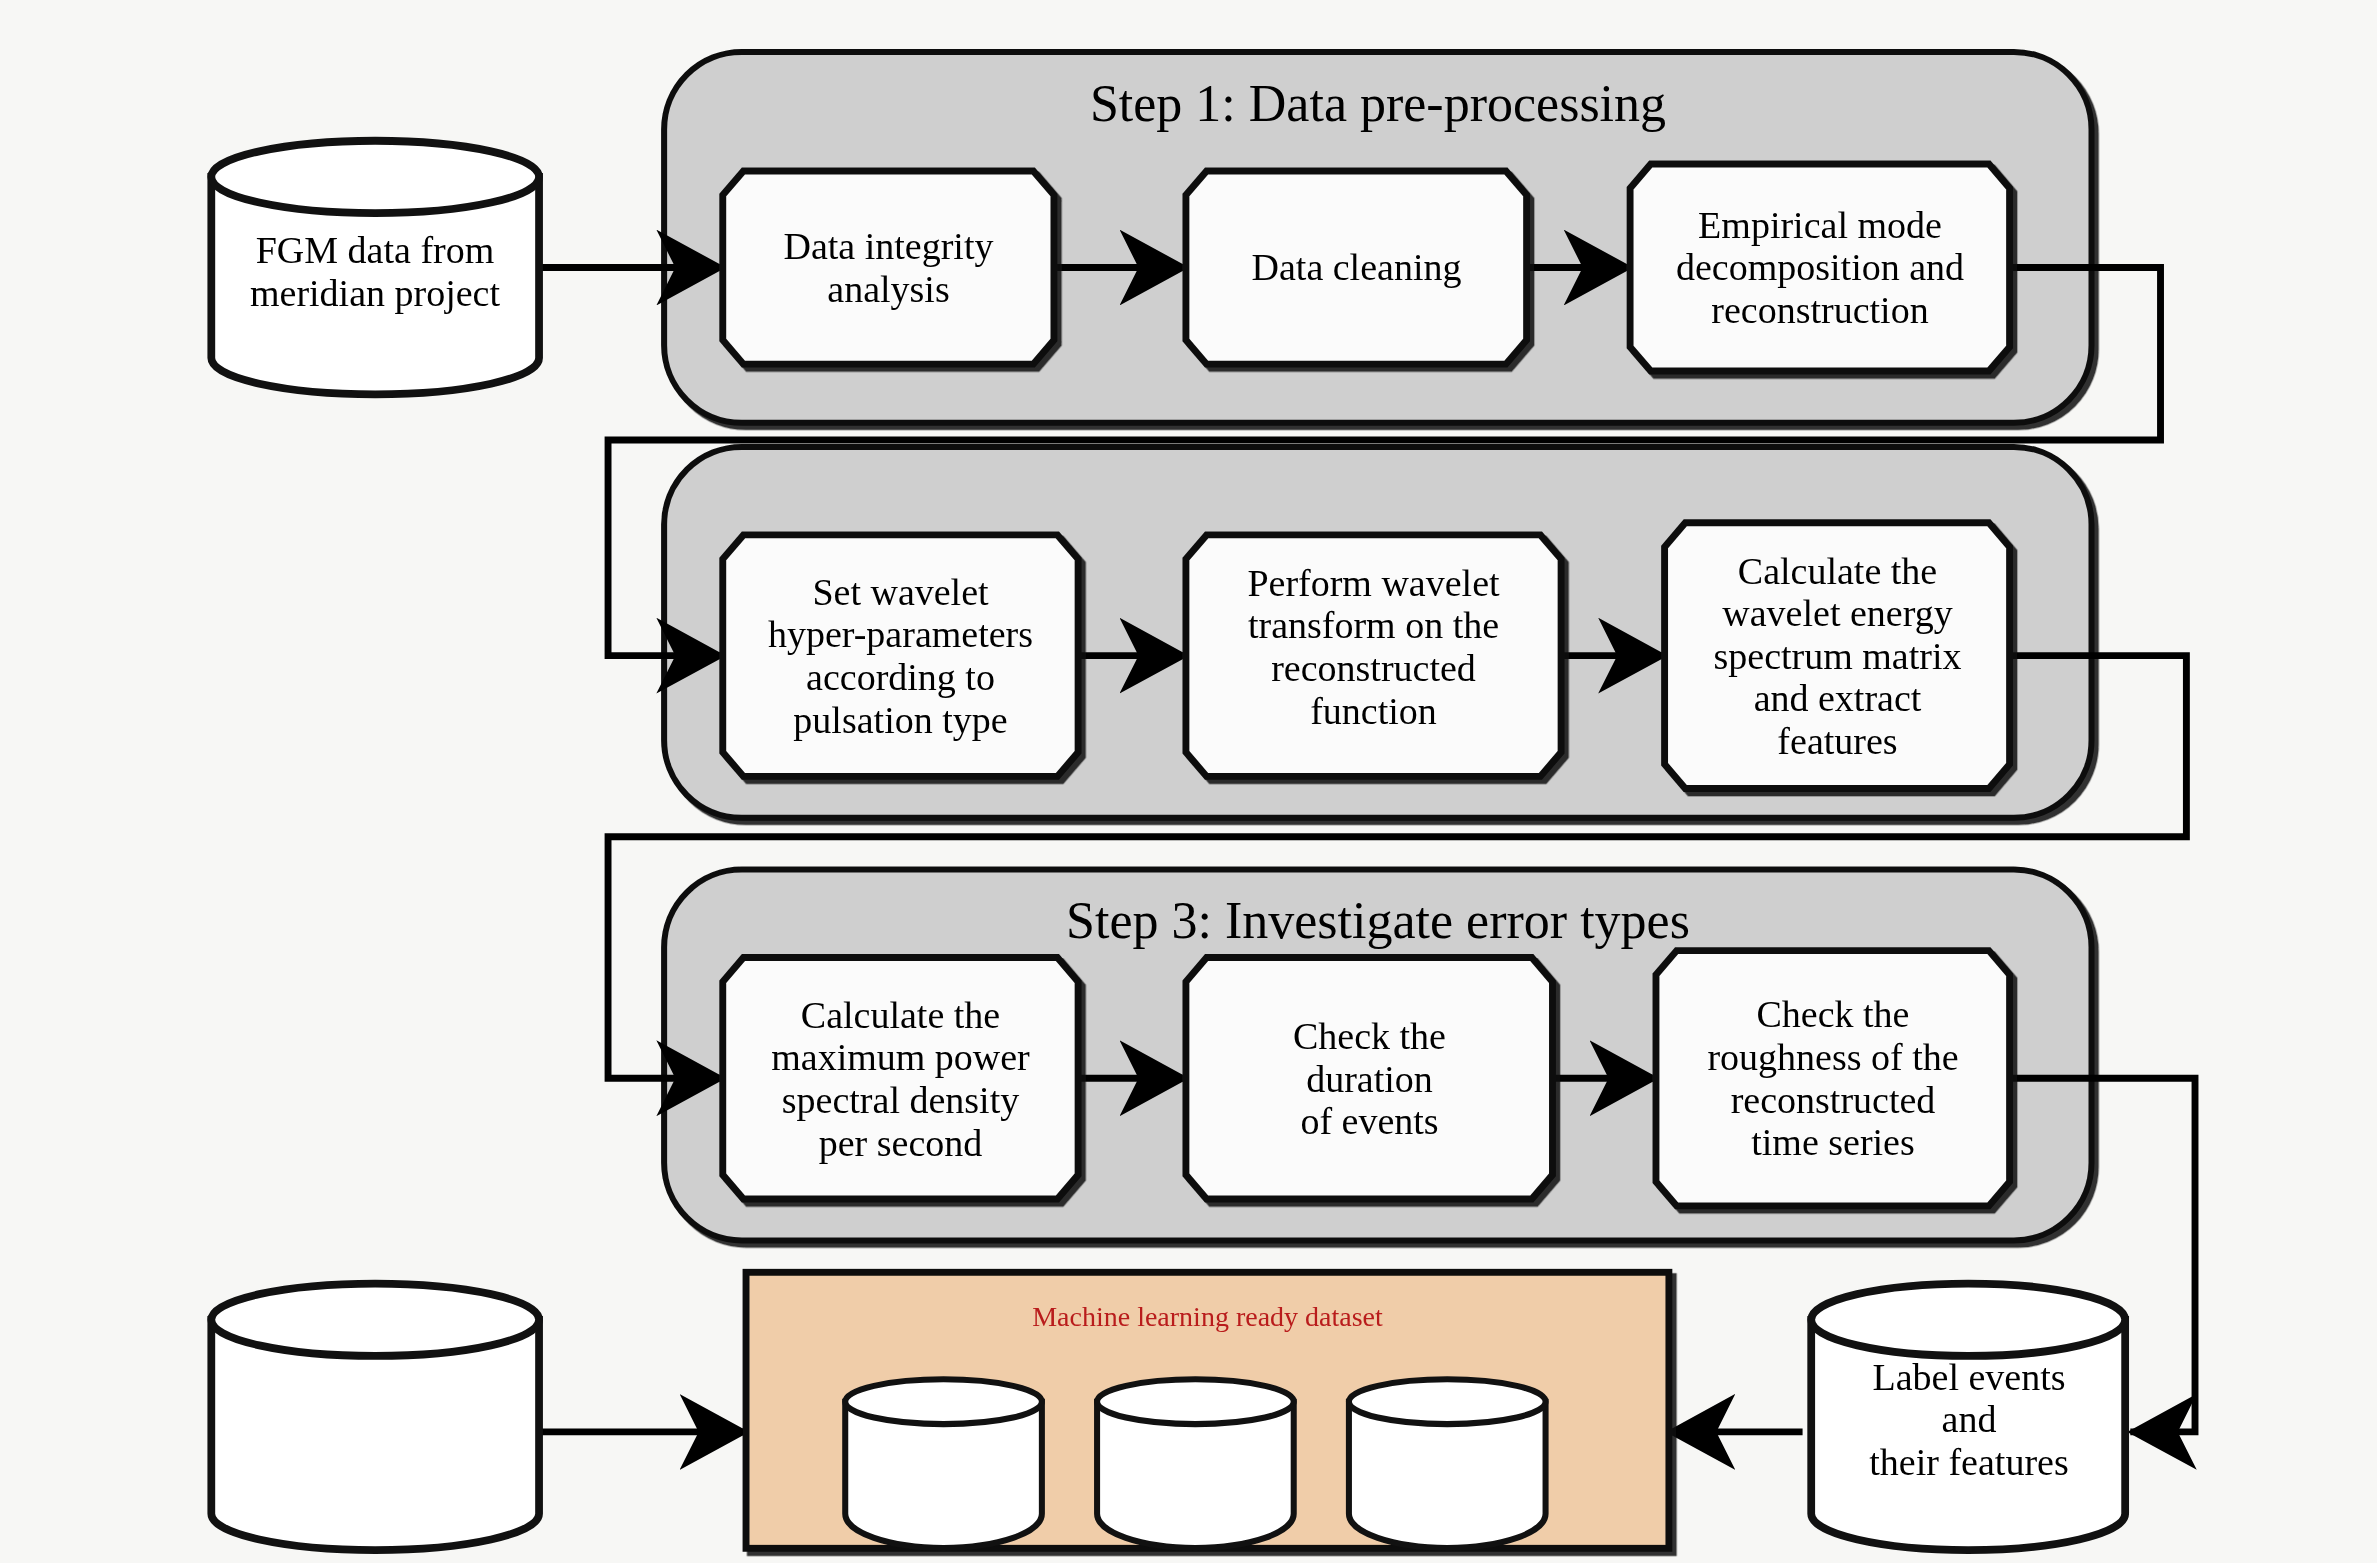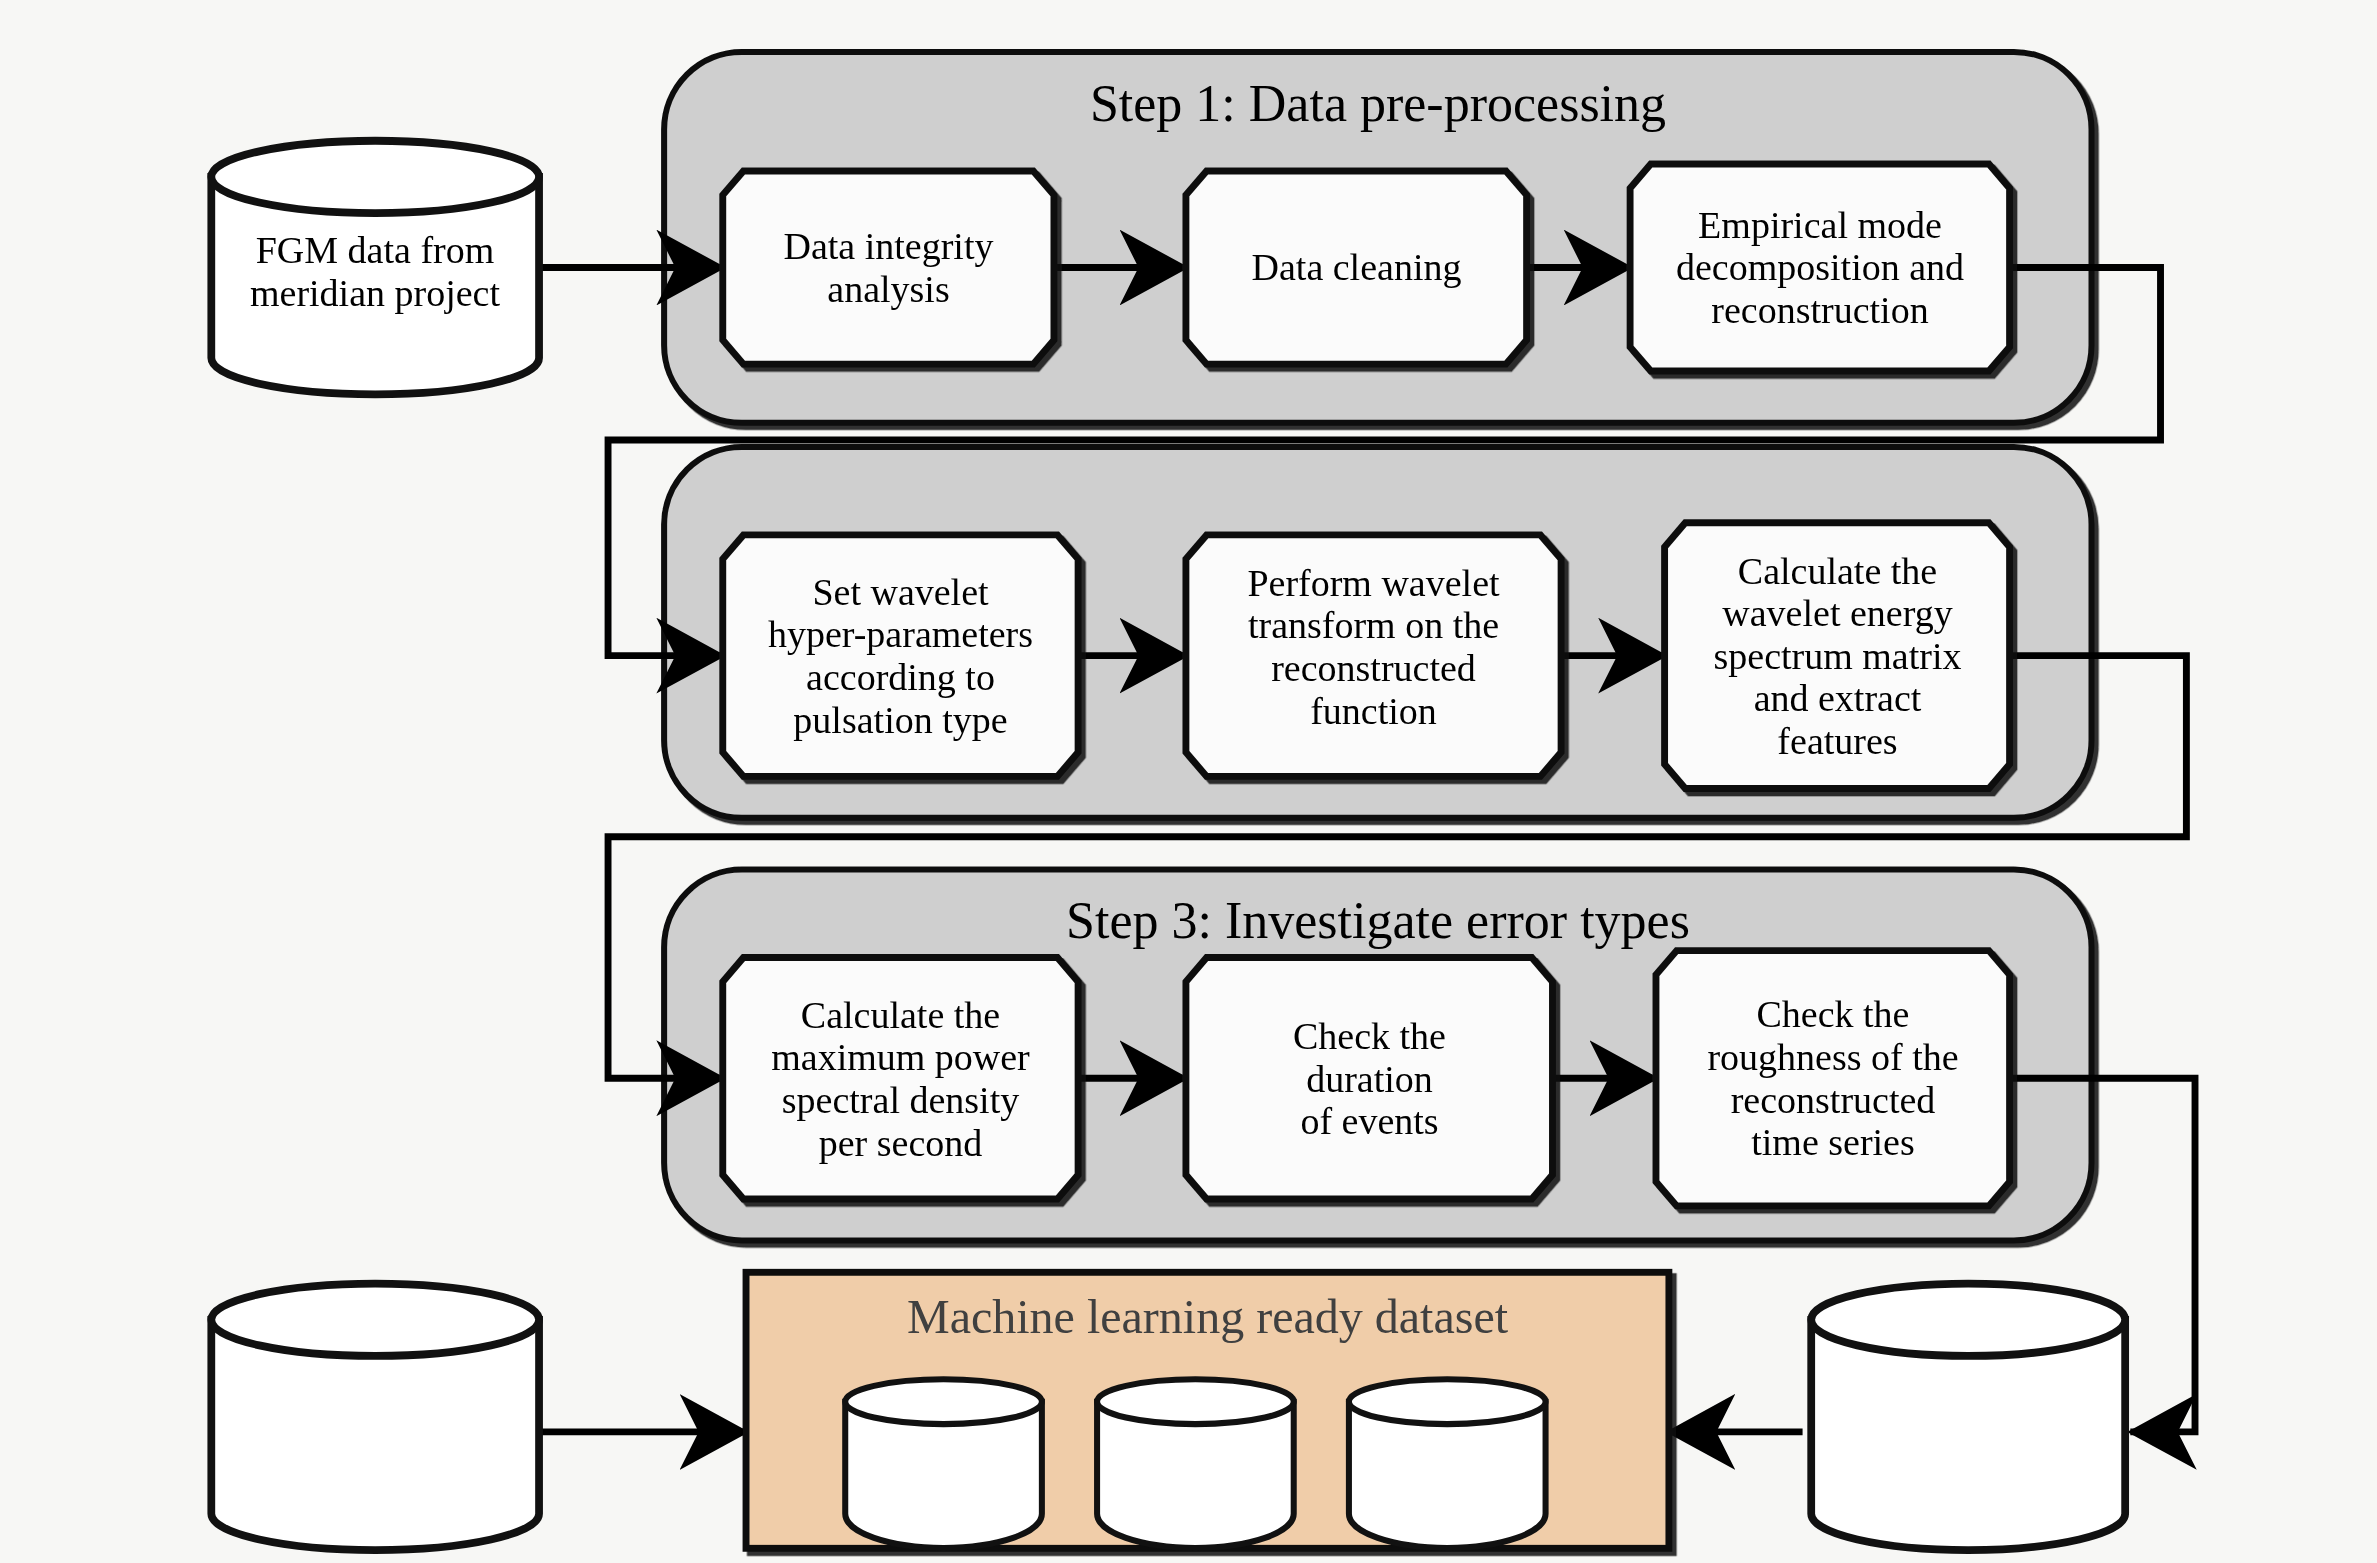--- a/index.html
+++ b/index.html
@@ -6,21 +6,21 @@
   #root{position:relative;width:2377px;height:1564px;background:#f7f7f5;
         font-family:"Liberation Serif","DejaVu Serif",serif;}
   svg{position:absolute;left:0;top:0;width:2377px;height:1564px;}
   .lbl{position:absolute;text-align:center;line-height:1.12;color:#000;
        font-family:"Liberation Serif","DejaVu Serif",serif;
        display:flex;align-items:center;justify-content:center;
        white-space:pre-line;pointer-events:none;}
   .steptitle{font-size:52px;}
   .boxtxt{font-size:38px;}
   .cyltxt{font-size:38px;}
-  .mltitle{font-size:48px;color:#404040;}
+  .mltitle{font-size:28px;color:#b91c1c;}
 </style>
 </head>
 <body>
 
 <div id="root">
 
   <svg viewBox="0 0 2756 1813">
     <defs>
       <marker id="ah" viewBox="0 0 12 12" refX="10.5" refY="6" markerWidth="11" markerHeight="11" orient="auto">
         <path d="M0,0 L11,6 L0,12 L3,6 Z" fill="#000"></path>
@@ -149,17 +149,20 @@
   <div class="lbl boxtxt" style="left:1186px;top:958px;width:367px;height:242px;">Check the
 duration
 of events</div>
   <div class="lbl boxtxt" style="left:1656px;top:951px;width:354px;height:255px;">Check the
 roughness of the
 reconstructed
 time series</div>
 
   <div class="lbl cyltxt" style="left:211px;top:198px;width:328px;height:147px;">FGM data from
 meridian project</div>
+  <div class="lbl cyltxt" style="left:1812px;top:1333px;width:314px;height:173px;">Label events
+and
+their features</div>
 
   <div class="lbl mltitle" style="left:746px;top:1290px;width:923px;height:53px;">Machine learning ready dataset</div>
 
 </div>
 
 
 </body></html>

